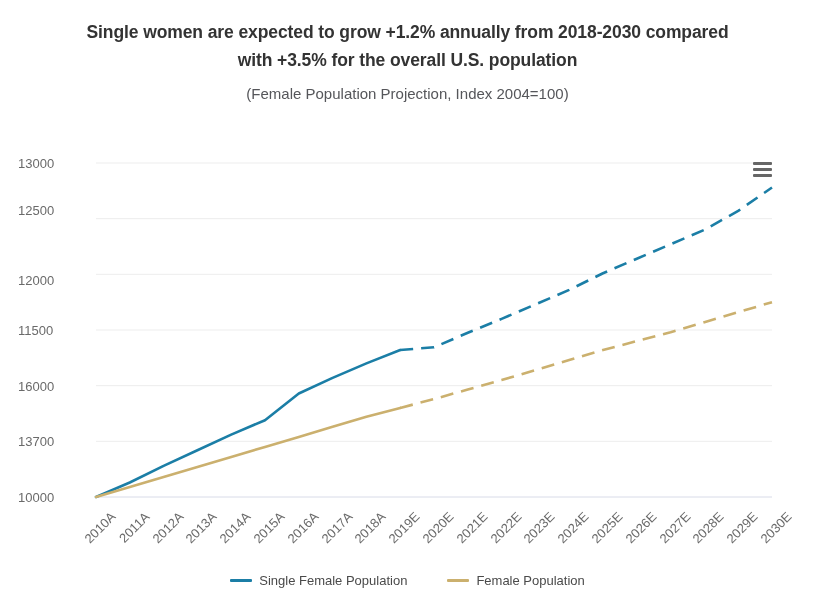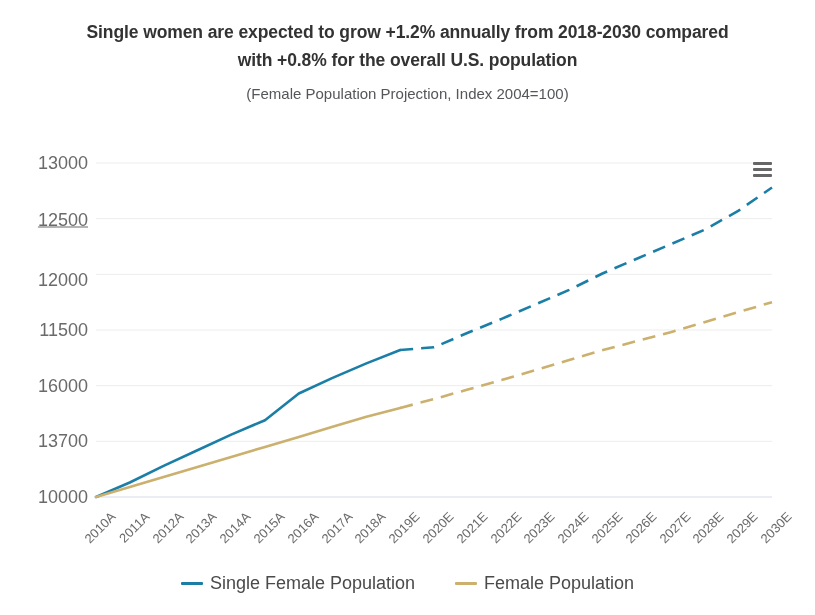--- a/index.html
+++ b/index.html
@@ -78,22 +78,22 @@
     height: 3px;
     background: #666666;
     border-radius: 1px;
   }
 
   
   .y-label {
     position: absolute;
     right: 0;
     width: 70px;
-    text-align: right;
-    font-size: 18px;
+    text-align: left;
+    font-size: 13px;
     color: #6a6a6a;
     transform: translateY(-50%);
     white-space: nowrap;
   }
   .y-axis-labels {
     position: absolute;
     left: 18px;
     top: 0;
     width: 70px;
     height: 615px;
@@ -126,39 +126,39 @@
     display: flex;
     justify-content: center;
     align-items: center;
     gap: 40px;
   }
   .legend-item {
     display: flex;
     align-items: center;
     gap: 7px;
     cursor: pointer;
-    font-size: 18px;
+    font-size: 13px;
     color: #4a4a4a;
   }
   .legend-swatch {
     display: block;
     width: 22px;
     height: 3.5px;
     border-radius: 1px;
   }
 </style>
 </head>
 <body>
 
 <div id="chart-root">
 
   <div class="title-block">
     <div class="chart-title">
       <div>Single women are expected to grow +1.2% annually from 2018-2030 compared</div>
-      <div>with +0.8% for the overall U.S. population</div>
+      <div>with +3.5% for the overall U.S. population</div>
     </div>
     <div class="chart-subtitle">(Female Population Projection, Index 2004=100)</div>
   </div>
 
   <div class="plot-wrap">
     <svg id="plot-svg" class="plot-svg" width="815" height="615">
       <g id="gridlines">
           <line x1="96" x2="772" y1="497" y2="497" stroke="#d8dbe8" stroke-width="1"></line>
           <line x1="96" x2="772" y1="441.3333333333333" y2="441.3333333333333" stroke="#ededed" stroke-width="1"></line>
           <line x1="96" x2="772" y1="385.6666666666667" y2="385.6666666666667" stroke="#ededed" stroke-width="1"></line>
@@ -175,21 +175,21 @@
         </g>
     </svg>
   </div>
 
   <div class="y-axis-labels" id="y-axis-labels">
       <div class="y-label" style="top: 497px;">10000</div>
       <div class="y-label" style="top: 441.333px;">13700</div>
       <div class="y-label" style="top: 385.667px;">16000</div>
       <div class="y-label" style="top: 330px;">11500</div>
       <div class="y-label" style="top: 280px;">12000</div>
-      <div class="y-label" style="top: 220px; text-decoration: underline;">12500</div>
+      <div class="y-label" style="top: 210px;">12500</div>
       <div class="y-label" style="top: 163px;">13000</div>
     </div>
 
   <div class="x-axis-labels" id="x-axis-labels">
       <div class="x-label" style="left: -52px; top: 509px; width: 160px;">2010A</div>
       <div class="x-label" style="left: -18.2px; top: 509px; width: 160px;">2011A</div>
       <div class="x-label" style="left: 15.6px; top: 509px; width: 160px;">2012A</div>
       <div class="x-label" style="left: 49.4px; top: 509px; width: 160px;">2013A</div>
       <div class="x-label" style="left: 83.2px; top: 509px; width: 160px;">2014A</div>
       <div class="x-label" style="left: 117px; top: 509px; width: 160px;">2015A</div>

